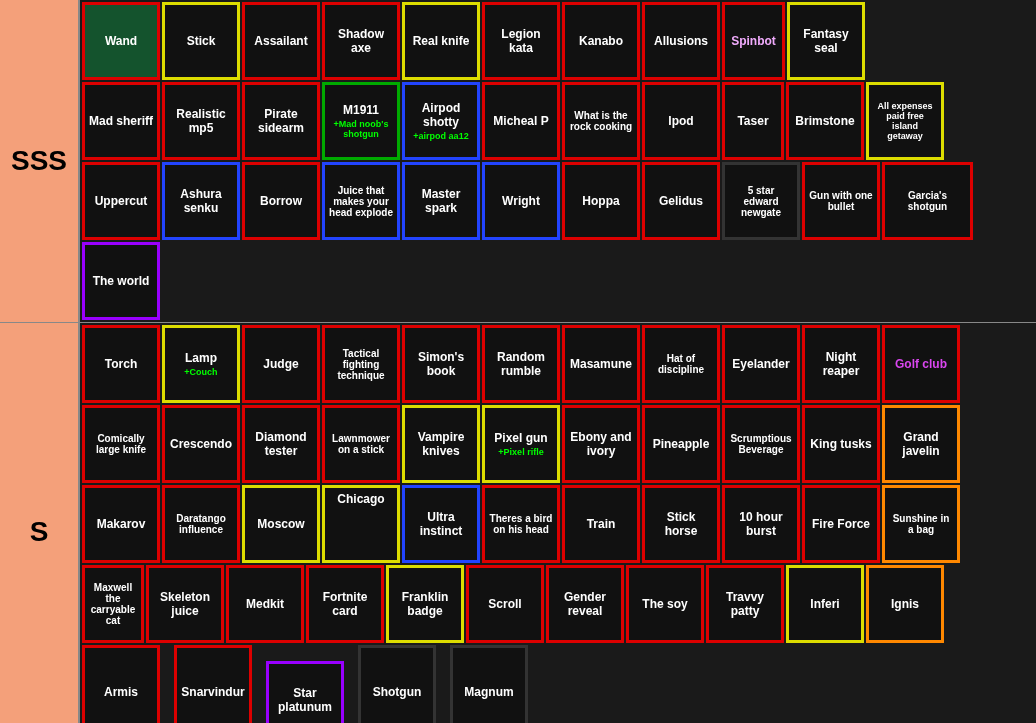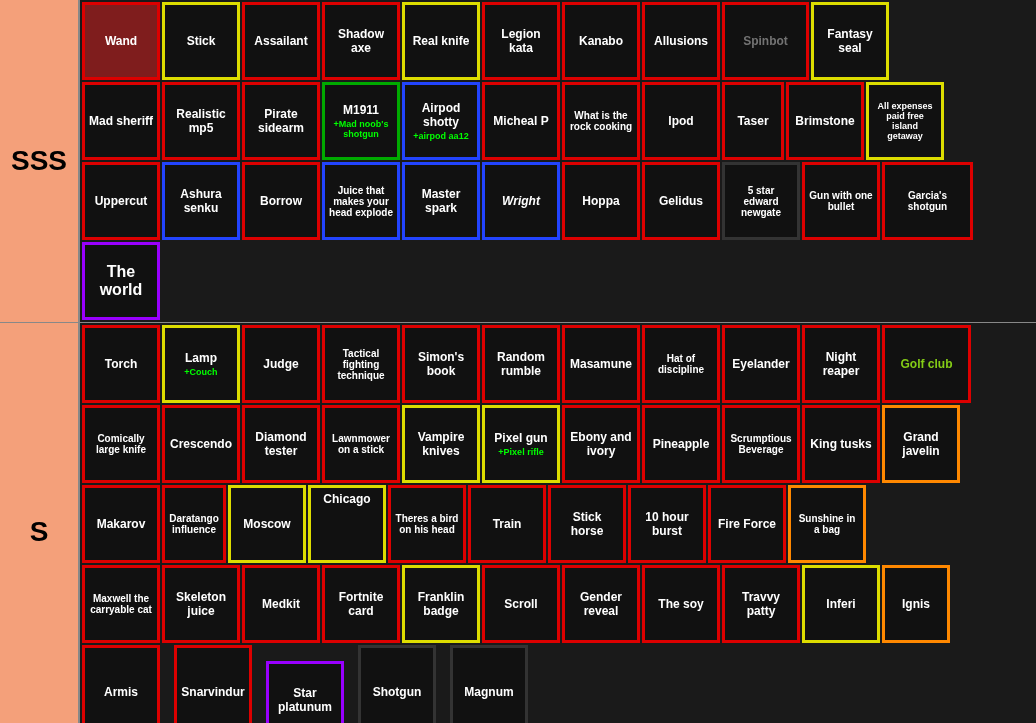--- a/index.html
+++ b/index.html
@@ -48,21 +48,21 @@
     }
   </style>
 </head>
 <body>
 
 <div class="tier-container">
 <div class="tier-row">
       <div class="tier-label">SSS</div>
       <div style="display: flex; flex-direction: column; flex: 1 1 0%; background: rgb(26, 26, 26); padding: 2px; gap: 2px;">
         <div style="display: flex; flex-direction: row; gap: 2px;">
-          <div class="item" style="border: 3px solid rgb(221, 0, 0); width: 78px; min-height: 78px; background: #7f1d1d; display: flex; flex-direction: column; align-items: center; justify-content: center; text-align: center; padding: 4px; color: white; font-weight: bold; position: relative; flex-shrink: 0; font-size: 12px;">
+          <div class="item" style="border: 3px solid rgb(221, 0, 0); width: 78px; min-height: 78px; background: #14532d; display: flex; flex-direction: column; align-items: center; justify-content: center; text-align: center; padding: 4px; color: white; font-weight: bold; position: relative; flex-shrink: 0; font-size: 12px;">
             <span>Wand</span>
           </div>
           <div class="item" style="border: 3px solid rgb(221, 221, 0); width: 78px; min-height: 78px; background: rgb(17, 17, 17); display: flex; flex-direction: column; align-items: center; justify-content: center; text-align: center; padding: 4px; color: white; font-weight: bold; position: relative; flex-shrink: 0; font-size: 12px;">
             <span>Stick</span>
           </div>
           <div class="item" style="border: 3px solid rgb(221, 0, 0); width: 78px; min-height: 78px; background: rgb(17, 17, 17); display: flex; flex-direction: column; align-items: center; justify-content: center; text-align: center; padding: 4px; color: white; font-weight: bold; position: relative; flex-shrink: 0; font-size: 12px;">
             <span>Assailant</span>
           </div>
           <div class="item" style="border: 3px solid rgb(221, 0, 0); width: 78px; min-height: 78px; background: rgb(17, 17, 17); display: flex; flex-direction: column; align-items: center; justify-content: center; text-align: center; padding: 4px; color: white; font-weight: bold; position: relative; flex-shrink: 0; font-size: 12px;">
             <span>Shadow axe</span>
@@ -72,21 +72,21 @@
           </div>
           <div class="item" style="border: 3px solid rgb(221, 0, 0); width: 78px; min-height: 78px; background: rgb(17, 17, 17); display: flex; flex-direction: column; align-items: center; justify-content: center; text-align: center; padding: 4px; color: white; font-weight: bold; position: relative; flex-shrink: 0; font-size: 12px;">
             <span>Legion kata</span>
           </div>
           <div class="item" style="border: 3px solid rgb(221, 0, 0); width: 78px; min-height: 78px; background: rgb(17, 17, 17); display: flex; flex-direction: column; align-items: center; justify-content: center; text-align: center; padding: 4px; color: white; font-weight: bold; position: relative; flex-shrink: 0; font-size: 12px;">
             <span>Kanabo</span>
           </div>
           <div class="item" style="border: 3px solid rgb(221, 0, 0); width: 78px; min-height: 78px; background: rgb(17, 17, 17); display: flex; flex-direction: column; align-items: center; justify-content: center; text-align: center; padding: 4px; color: white; font-weight: bold; position: relative; flex-shrink: 0; font-size: 12px;">
             <span>Allusions</span>
           </div>
-          <div class="item" style="border: 3px solid rgb(221, 0, 0); width: 87px; min-height: 78px; background: rgb(17, 17, 17); display: flex; flex-direction: column; align-items: center; justify-content: center; text-align: center; padding: 4px; color: #737373; font-weight: bold; position: relative; flex-shrink: 0; font-size: 12px;">
+          <div class="item" style="border: 3px solid rgb(221, 0, 0); width: 63px; min-height: 78px; background: rgb(17, 17, 17); display: flex; flex-direction: column; align-items: center; justify-content: center; text-align: center; padding: 4px; color: #f0abfc; font-weight: bold; position: relative; flex-shrink: 0; font-size: 12px;">
             <span>Spinbot</span>
           </div>
           <div class="item" style="border: 3px solid rgb(221, 221, 0); width: 78px; min-height: 78px; background: rgb(17, 17, 17); display: flex; flex-direction: column; align-items: center; justify-content: center; text-align: center; padding: 4px; color: white; font-weight: bold; position: relative; flex-shrink: 0; font-size: 12px;">
             <span>Fantasy seal</span>
           </div>
         </div>
         <div style="display: flex; flex-direction: row; gap: 2px;">
           <div class="item" style="border: 3px solid rgb(221, 0, 0); width: 78px; min-height: 78px; background: rgb(17, 17, 17); display: flex; flex-direction: column; align-items: center; justify-content: center; text-align: center; padding: 4px; color: white; font-weight: bold; position: relative; flex-shrink: 0; font-size: 12px;">
             <span>Mad sheriff</span>
           </div>
@@ -132,41 +132,41 @@
           </div>
           <div class="item" style="border: 3px solid rgb(221, 0, 0); width: 78px; min-height: 78px; background: rgb(17, 17, 17); display: flex; flex-direction: column; align-items: center; justify-content: center; text-align: center; padding: 4px; color: white; font-weight: bold; position: relative; flex-shrink: 0; font-size: 12px;">
             <span>Borrow</span>
           </div>
           <div class="item" style="border: 3px solid rgb(34, 68, 255); width: 78px; min-height: 78px; background: rgb(17, 17, 17); display: flex; flex-direction: column; align-items: center; justify-content: center; text-align: center; padding: 4px; color: white; font-weight: bold; position: relative; flex-shrink: 0; font-size: 10px;">
             <span>Juice that makes your head explode</span>
           </div>
           <div class="item" style="border: 3px solid rgb(34, 68, 255); width: 78px; min-height: 78px; background: rgb(17, 17, 17); display: flex; flex-direction: column; align-items: center; justify-content: center; text-align: center; padding: 4px; color: white; font-weight: bold; position: relative; flex-shrink: 0; font-size: 12px;">
             <span>Master spark</span>
           </div>
-          <div class="item" style="border: 3px solid rgb(34, 68, 255); width: 78px; min-height: 78px; background: rgb(17, 17, 17); display: flex; flex-direction: column; align-items: center; justify-content: center; text-align: center; padding: 4px; color: white; font-weight: bold; position: relative; flex-shrink: 0; font-size: 12px; font-style: italic;">
+          <div class="item" style="border: 3px solid rgb(34, 68, 255); width: 78px; min-height: 78px; background: rgb(17, 17, 17); display: flex; flex-direction: column; align-items: center; justify-content: center; text-align: center; padding: 4px; color: white; font-weight: bold; position: relative; flex-shrink: 0; font-size: 12px;">
             <span>Wright</span>
           </div>
           <div class="item" style="border: 3px solid rgb(221, 0, 0); width: 78px; min-height: 78px; background: rgb(17, 17, 17); display: flex; flex-direction: column; align-items: center; justify-content: center; text-align: center; padding: 4px; color: white; font-weight: bold; position: relative; flex-shrink: 0; font-size: 12px;">
             <span>Hoppa</span>
           </div>
           <div class="item" style="border: 3px solid rgb(221, 0, 0); width: 78px; min-height: 78px; background: rgb(17, 17, 17); display: flex; flex-direction: column; align-items: center; justify-content: center; text-align: center; padding: 4px; color: white; font-weight: bold; position: relative; flex-shrink: 0; font-size: 12px;">
             <span>Gelidus</span>
           </div>
           <div class="item" style="border: 3px solid rgb(51, 51, 51); width: 78px; min-height: 78px; background: rgb(17, 17, 17); display: flex; flex-direction: column; align-items: center; justify-content: center; text-align: center; padding: 4px; color: white; font-weight: bold; position: relative; flex-shrink: 0; font-size: 10px;">
             <span>5 star edward newgate</span>
           </div>
           <div class="item" style="border: 3px solid rgb(221, 0, 0); width: 78px; min-height: 78px; background: rgb(17, 17, 17); display: flex; flex-direction: column; align-items: center; justify-content: center; text-align: center; padding: 4px; color: white; font-weight: bold; position: relative; flex-shrink: 0; font-size: 10px;">
             <span>Gun with one bullet</span>
           </div>
           <div class="item" style="border: 3px solid rgb(221, 0, 0); width: 91px; min-height: 78px; background: rgb(17, 17, 17); display: flex; flex-direction: column; align-items: center; justify-content: center; text-align: center; padding: 4px; color: white; font-weight: bold; position: relative; flex-shrink: 0; font-size: 10px;">
             <span>Garcia's shotgun</span>
           </div>
         </div>
         <div style="display: flex; flex-direction: row; gap: 2px;">
-          <div class="item" style="border: 3px solid rgb(153, 0, 255); width: 78px; min-height: 78px; background: rgb(17, 17, 17); display: flex; flex-direction: column; align-items: center; justify-content: center; text-align: center; padding: 4px; color: white; font-weight: bold; position: relative; flex-shrink: 0; font-size: 16px;">
+          <div class="item" style="border: 3px solid rgb(153, 0, 255); width: 78px; min-height: 78px; background: rgb(17, 17, 17); display: flex; flex-direction: column; align-items: center; justify-content: center; text-align: center; padding: 4px; color: white; font-weight: bold; position: relative; flex-shrink: 0; font-size: 12px;">
             <span>The world</span>
           </div>
         </div>
       </div>
     </div>
     <div class="tier-row">
       <div class="tier-label">S</div>
       <div style="display: flex; flex-direction: column; flex: 1 1 0%; background: rgb(26, 26, 26); padding: 2px; gap: 2px;">
         <div style="display: flex; flex-direction: row; gap: 2px;">
           <div class="item" style="border: 3px solid rgb(221, 0, 0); width: 78px; min-height: 78px; background: rgb(17, 17, 17); display: flex; flex-direction: column; align-items: center; justify-content: center; text-align: center; padding: 4px; color: white; font-weight: bold; position: relative; flex-shrink: 0; font-size: 12px;">
@@ -193,21 +193,21 @@
           </div>
           <div class="item" style="border: 3px solid rgb(221, 0, 0); width: 78px; min-height: 78px; background: rgb(17, 17, 17); display: flex; flex-direction: column; align-items: center; justify-content: center; text-align: center; padding: 4px; color: white; font-weight: bold; position: relative; flex-shrink: 0; font-size: 10px;">
             <span>Hat of discipline</span>
           </div>
           <div class="item" style="border: 3px solid rgb(221, 0, 0); width: 78px; min-height: 78px; background: rgb(17, 17, 17); display: flex; flex-direction: column; align-items: center; justify-content: center; text-align: center; padding: 4px; color: white; font-weight: bold; position: relative; flex-shrink: 0; font-size: 12px;">
             <span>Eyelander</span>
           </div>
           <div class="item" style="border: 3px solid rgb(221, 0, 0); width: 78px; min-height: 78px; background: rgb(17, 17, 17); display: flex; flex-direction: column; align-items: center; justify-content: center; text-align: center; padding: 4px; color: white; font-weight: bold; position: relative; flex-shrink: 0; font-size: 12px;">
             <span>Night reaper</span>
           </div>
-          <div class="item" style="border: 3px solid rgb(221, 0, 0); width: 89px; min-height: 78px; background: rgb(17, 17, 17); display: flex; flex-direction: column; align-items: center; justify-content: center; text-align: center; padding: 4px; color: #84cc16; font-weight: bold; position: relative; flex-shrink: 0; font-size: 12px;">
+          <div class="item" style="border: 3px solid rgb(221, 0, 0); width: 78px; min-height: 78px; background: rgb(17, 17, 17); display: flex; flex-direction: column; align-items: center; justify-content: center; text-align: center; padding: 4px; color: #d946ef; font-weight: bold; position: relative; flex-shrink: 0; font-size: 12px;">
             <span>Golf club</span>
           </div>
         </div>
         <div style="display: flex; flex-direction: row; gap: 2px;">
           <div class="item" style="border: 3px solid rgb(221, 0, 0); width: 78px; min-height: 78px; background: rgb(17, 17, 17); display: flex; flex-direction: column; align-items: center; justify-content: center; text-align: center; padding: 4px; color: white; font-weight: bold; position: relative; flex-shrink: 0; font-size: 10px;">
             <span>Comically large knife</span>
           </div>
           <div class="item" style="border: 3px solid rgb(221, 0, 0); width: 78px; min-height: 78px; background: rgb(17, 17, 17); display: flex; flex-direction: column; align-items: center; justify-content: center; text-align: center; padding: 4px; color: white; font-weight: bold; position: relative; flex-shrink: 0; font-size: 12px;">
             <span>Crescendo</span>
           </div>
@@ -237,50 +237,53 @@
             <span>King tusks</span>
           </div>
           <div class="item" style="border: 3px solid rgb(255, 136, 0); width: 78px; min-height: 78px; background: rgb(17, 17, 17); display: flex; flex-direction: column; align-items: center; justify-content: center; text-align: center; padding: 4px; color: white; font-weight: bold; position: relative; flex-shrink: 0; font-size: 12px;">
             <span>Grand javelin</span>
           </div>
         </div>
         <div style="display: flex; flex-direction: row; gap: 2px;">
           <div class="item" style="border: 3px solid rgb(221, 0, 0); width: 78px; min-height: 78px; background: rgb(17, 17, 17); display: flex; flex-direction: column; align-items: center; justify-content: center; text-align: center; padding: 4px; color: white; font-weight: bold; position: relative; flex-shrink: 0; font-size: 12px;">
             <span>Makarov</span>
           </div>
-          <div class="item" style="border: 3px solid rgb(221, 0, 0); width: 64px; min-height: 78px; background: rgb(17, 17, 17); display: flex; flex-direction: column; align-items: center; justify-content: center; text-align: center; padding: 16px; color: white; font-weight: bold; position: relative; flex-shrink: 0; font-size: 10px;">
+          <div class="item" style="border: 3px solid rgb(221, 0, 0); width: 78px; min-height: 78px; background: rgb(17, 17, 17); display: flex; flex-direction: column; align-items: center; justify-content: center; text-align: center; padding: 16px; color: white; font-weight: bold; position: relative; flex-shrink: 0; font-size: 10px;">
             <span>Daratango influence</span>
           </div>
           <div class="item" style="border: 3px solid rgb(221, 221, 0); width: 78px; min-height: 78px; background: rgb(17, 17, 17); display: flex; flex-direction: column; align-items: center; justify-content: center; text-align: center; padding: 4px; color: white; font-weight: bold; position: relative; flex-shrink: 0; font-size: 12px;">
             <span>Moscow</span>
           </div>
           <div class="item" style="border: 3px solid rgb(221, 221, 0); width: 78px; min-height: 78px; background: rgb(17, 17, 17); display: flex; flex-direction: column; align-items: center; justify-content: flex-start; text-align: center; padding: 4px; color: white; font-weight: bold; position: relative; flex-shrink: 0; font-size: 12px;">
             <span>Chicago</span>
           </div>
+          <div class="item" style="border: 3px solid rgb(34, 68, 255); width: 78px; min-height: 78px; background: rgb(17, 17, 17); display: flex; flex-direction: column; align-items: center; justify-content: center; text-align: center; padding: 4px; color: white; font-weight: bold; position: relative; flex-shrink: 0; font-size: 12px;">
+            <span>Ultra instinct</span>
+          </div>
           <div class="item" style="border: 3px solid rgb(221, 0, 0); width: 78px; min-height: 78px; background: rgb(17, 17, 17); display: flex; flex-direction: column; align-items: center; justify-content: center; text-align: center; padding: 4px; color: white; font-weight: bold; position: relative; flex-shrink: 0; font-size: 10px;">
             <span>Theres a bird on his head</span>
           </div>
           <div class="item" style="border: 3px solid rgb(221, 0, 0); width: 78px; min-height: 78px; background: rgb(17, 17, 17); display: flex; flex-direction: column; align-items: center; justify-content: center; text-align: center; padding: 4px; color: white; font-weight: bold; position: relative; flex-shrink: 0; font-size: 12px;">
             <span>Train</span>
           </div>
           <div class="item" style="border: 3px solid rgb(221, 0, 0); width: 78px; min-height: 78px; background: rgb(17, 17, 17); display: flex; flex-direction: column; align-items: center; justify-content: center; text-align: center; padding: 4px; color: white; font-weight: bold; position: relative; flex-shrink: 0; font-size: 12px;">
             <span>Stick horse</span>
           </div>
           <div class="item" style="border: 3px solid rgb(221, 0, 0); width: 78px; min-height: 78px; background: rgb(17, 17, 17); display: flex; flex-direction: column; align-items: center; justify-content: center; text-align: center; padding: 4px; color: white; font-weight: bold; position: relative; flex-shrink: 0; font-size: 12px;">
             <span>10 hour burst</span>
           </div>
           <div class="item" style="border: 3px solid rgb(221, 0, 0); width: 78px; min-height: 78px; background: rgb(17, 17, 17); display: flex; flex-direction: column; align-items: center; justify-content: center; text-align: center; padding: 4px; color: white; font-weight: bold; position: relative; flex-shrink: 0; font-size: 12px;">
             <span>Fire Force</span>
           </div>
           <div class="item" style="border: 3px solid rgb(255, 136, 0); width: 78px; min-height: 78px; background: rgb(17, 17, 17); display: flex; flex-direction: column; align-items: center; justify-content: center; text-align: center; padding: 4px; color: white; font-weight: bold; position: relative; flex-shrink: 0; font-size: 10px;">
             <span>Sunshine in a bag</span>
           </div>
         </div>
         <div style="display: flex; flex-direction: row; gap: 2px;">
-          <div class="item" style="border: 3px solid rgb(221, 0, 0); width: 78px; min-height: 78px; background: rgb(17, 17, 17); display: flex; flex-direction: column; align-items: center; justify-content: center; text-align: center; padding: 4px; color: white; font-weight: bold; position: relative; flex-shrink: 0; font-size: 10px;">
+          <div class="item" style="border: 3px solid rgb(221, 0, 0); width: 62px; min-height: 78px; background: rgb(17, 17, 17); display: flex; flex-direction: column; align-items: center; justify-content: center; text-align: center; padding: 4px; color: white; font-weight: bold; position: relative; flex-shrink: 0; font-size: 10px;">
             <span>Maxwell the carryable cat</span>
           </div>
           <div class="item" style="border: 3px solid rgb(221, 0, 0); width: 78px; min-height: 78px; background: rgb(17, 17, 17); display: flex; flex-direction: column; align-items: center; justify-content: center; text-align: center; padding: 4px; color: white; font-weight: bold; position: relative; flex-shrink: 0; font-size: 12px;">
             <span>Skeleton juice</span>
           </div>
           <div class="item" style="border: 3px solid rgb(221, 0, 0); width: 78px; min-height: 78px; background: rgb(17, 17, 17); display: flex; flex-direction: column; align-items: center; justify-content: center; text-align: center; padding: 4px; color: white; font-weight: bold; position: relative; flex-shrink: 0; font-size: 12px;">
             <span>Medkit</span>
           </div>
           <div class="item" style="border: 3px solid rgb(221, 0, 0); width: 78px; min-height: 78px; background: rgb(17, 17, 17); display: flex; flex-direction: column; align-items: center; justify-content: center; text-align: center; padding: 4px; color: white; font-weight: bold; position: relative; flex-shrink: 0; font-size: 12px;">
             <span>Fortnite card</span>
@@ -296,21 +299,21 @@
           </div>
           <div class="item" style="border: 3px solid rgb(221, 0, 0); width: 78px; min-height: 78px; background: rgb(17, 17, 17); display: flex; flex-direction: column; align-items: center; justify-content: center; text-align: center; padding: 4px; color: white; font-weight: bold; position: relative; flex-shrink: 0; font-size: 12px;">
             <span>The soy</span>
           </div>
           <div class="item" style="border: 3px solid rgb(221, 0, 0); width: 78px; min-height: 78px; background: rgb(17, 17, 17); display: flex; flex-direction: column; align-items: center; justify-content: center; text-align: center; padding: 4px; color: white; font-weight: bold; position: relative; flex-shrink: 0; font-size: 12px;">
             <span>Travvy patty</span>
           </div>
           <div class="item" style="border: 3px solid rgb(221, 221, 0); width: 78px; min-height: 78px; background: rgb(17, 17, 17); display: flex; flex-direction: column; align-items: center; justify-content: center; text-align: center; padding: 4px; color: white; font-weight: bold; position: relative; flex-shrink: 0; font-size: 12px;">
             <span>Inferi</span>
           </div>
-          <div class="item" style="border: 3px solid rgb(255, 136, 0); width: 68px; min-height: 78px; background: rgb(17, 17, 17); display: flex; flex-direction: column; align-items: center; justify-content: center; text-align: center; padding: 4px; color: white; font-weight: bold; position: relative; flex-shrink: 0; font-size: 12px;">
+          <div class="item" style="border: 3px solid rgb(255, 136, 0); width: 78px; min-height: 78px; background: rgb(17, 17, 17); display: flex; flex-direction: column; align-items: center; justify-content: center; text-align: center; padding: 4px; color: white; font-weight: bold; position: relative; flex-shrink: 0; font-size: 12px;">
             <span>Ignis</span>
           </div>
         </div>
         <div style="display: flex; flex-direction: row; gap: 14px;">
           <div class="item" style="border: 3px solid rgb(221, 0, 0); width: 78px; min-height: 78px; background: rgb(17, 17, 17); display: flex; flex-direction: column; align-items: center; justify-content: center; text-align: center; padding: 4px; color: white; font-weight: bold; position: relative; flex-shrink: 0; font-size: 12px;">
             <span>Armis</span>
           </div>
           <div class="item" style="border: 3px solid rgb(221, 0, 0); width: 78px; min-height: 78px; background: rgb(17, 17, 17); display: flex; flex-direction: column; align-items: center; justify-content: center; text-align: center; padding: 4px; color: white; font-weight: bold; position: relative; flex-shrink: 0; font-size: 12px;">
             <span>Snarvindur</span>
           </div>

